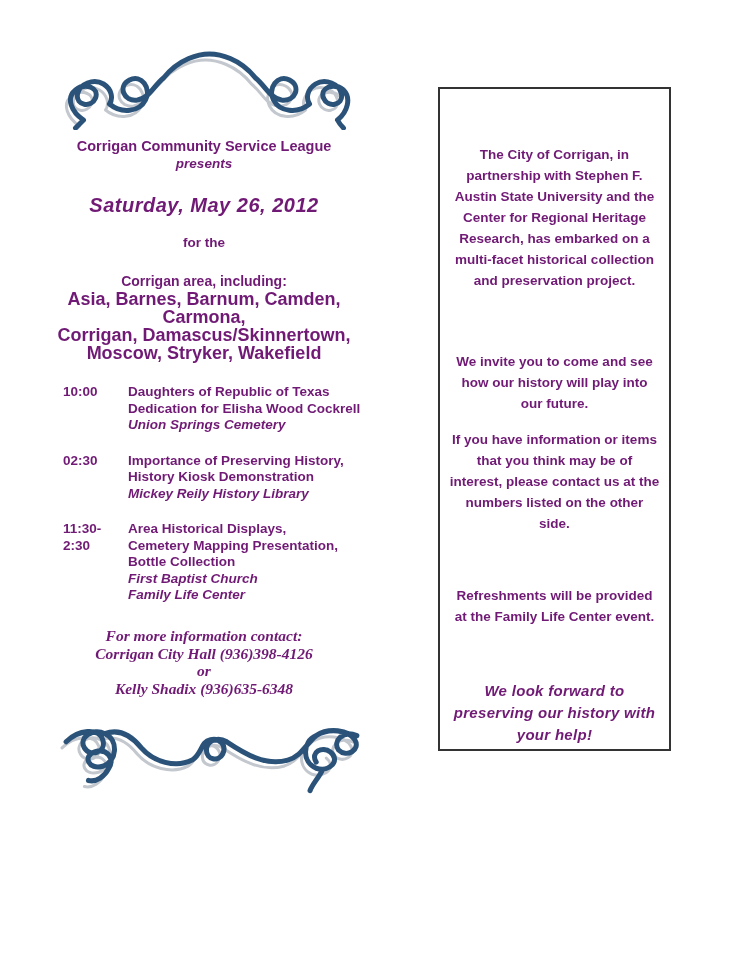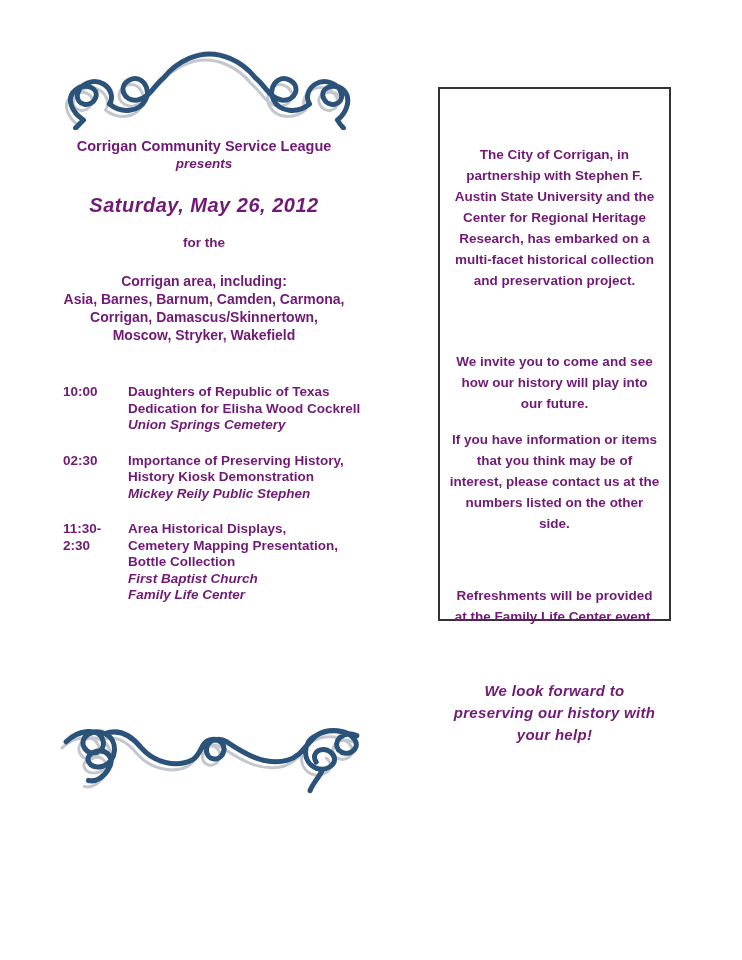--- a/index.html
+++ b/index.html
@@ -16,34 +16,34 @@
   
   .left-head{position:absolute;left:26px;top:138px;width:356px;text-align:center;}
   .org-name{font-size:14.5px;font-weight:700;line-height:17px;}
   .presents{font-size:13.5px;font-weight:700;font-style:italic;line-height:17px;margin-bottom:21px;}
   .event-title{font-family:"Liberation Serif",serif;font-style:italic;font-size:16px;
     letter-spacing:1px;line-height:19px;margin-bottom:14px;}
   .event-date{font-size:20px;font-weight:700;font-style:italic;letter-spacing:.5px;
     line-height:25px;margin-bottom:16px;}
   .for-the{font-size:13.5px;font-weight:700;line-height:17px;margin-bottom:21px;}
   .area-heading{font-size:14px;font-weight:700;line-height:18px;}
-  .area-line{font-size:14px;font-weight:700;line-height:18px;}
+  .area-line{font-size:18px;font-weight:700;line-height:18px;}
   
   .schedule{position:absolute;left:63px;top:384px;width:330px;
     font-size:13.5px;font-weight:700;line-height:16.5px;}
   .schedule-row{display:flex;margin-bottom:19px;}
   .schedule-time{flex:none;width:65px;}
   .schedule-detail span{display:block;}
   .venue{font-style:italic;}
   
   .contact{position:absolute;left:26px;top:627px;width:356px;text-align:center;
     font-family:"Liberation Serif",serif;font-weight:700;font-style:italic;
     font-size:15.5px;line-height:17.5px;}
   
-  .right-box{position:absolute;left:438px;top:87px;width:233px;height:534px;
+  .right-box{position:absolute;left:438px;top:87px;width:233px;height:664px;
     box-sizing:border-box;border:2px solid #333;padding:55px 9px 0;
     text-align:center;font-weight:700;font-size:13.5px;}
   .right-box p{margin:0;line-height:21px;}
   .rb-p0{margin-bottom:60px !important;}
   .rb-p1{margin-bottom:15px !important;}
   .rb-p2{margin-bottom:51px !important;}
   .rb-p3{margin-bottom:53px !important;}
   .rb-p4{font-style:italic;font-size:15px;line-height:22px !important;letter-spacing:.3px;}
 </style>
 </head>
@@ -80,37 +80,43 @@
         <span>Dedication for Elisha Wood Cockrell</span>
         <span class="venue">Union Springs Cemetery</span>
       </div>
     </div>
 
     <div class="schedule-row">
       <div class="schedule-time">02:30</div>
       <div class="schedule-detail">
         <span>Importance of Preserving History,</span>
         <span>History Kiosk Demonstration</span>
-        <span class="venue">Mickey Reily Public Stephen</span>
+        <span class="venue">Mickey Reily History Library</span>
       </div>
     </div>
 
     <div class="schedule-row">
       <div class="schedule-time">11:30-2:30</div>
       <div class="schedule-detail">
         <span>Area Historical Displays,</span>
         <span>Cemetery Mapping Presentation,</span>
         <span>Bottle Collection</span>
         <span class="venue">First Baptist Church</span>
         <span class="venue">Family Life Center</span>
       </div>
     </div>
 
   </div>
 
+  <div class="contact">
+    <div>For more information contact:</div>
+    <div>Corrigan City Hall (936)398-4126</div>
+    <div>or</div>
+    <div>Kelly Shadix (936)635-6348</div>
+  </div>
 
   <div class="ornament ornament-bottom">
     <svg viewBox="0 0 305 80" preserveAspectRatio="xMidYMid meet" aria-hidden="true">
       <g transform="translate(-4,6)">
         <path class="ribbon-shadow" d="M8,28 C20,16 40,14 44,26 C48,38 32,44 26,34 C20,24 34,14 46,20 M46,20 C60,26 58,48 44,52 C30,56 24,42 36,38 C48,34 56,44 50,54 C46,62 38,68 30,66 M46,20 C62,14 74,24 82,34 C94,48 116,54 132,46 C142,40 140,28 150,26 C160,24 166,32 162,40 C158,48 146,46 146,36 C146,28 156,22 166,28 C184,40 204,52 226,46 C240,42 244,30 254,22 M254,22 C266,14 286,16 292,26 C298,36 284,44 276,36 C270,28 280,16 294,22 M254,22 C240,28 240,48 254,54 C268,58 278,46 268,38"></path>
       </g>
       <path class="ribbon-main" d="M8,28 C20,16 40,14 44,26 C48,38 32,44 26,34 C20,24 34,14 46,20 M46,20 C60,26 58,48 44,52 C30,56 24,42 36,38 C48,34 56,44 50,54 C46,62 38,68 30,66 M46,20 C62,14 74,24 82,34 C94,48 116,54 132,46 C142,40 140,28 150,26 C160,24 166,32 162,40 C158,48 146,46 146,36 C146,28 156,22 166,28 C184,40 204,52 226,46 C240,42 244,30 254,22 M254,22 C266,14 286,16 292,26 C298,36 284,44 276,36 C270,28 280,16 294,22 M254,22 C240,28 240,48 254,54 C268,58 278,46 268,38 C260,32 248,38 254,48 M260,56 C256,64 250,70 248,76"></path>
     </svg>
   </div>
 

